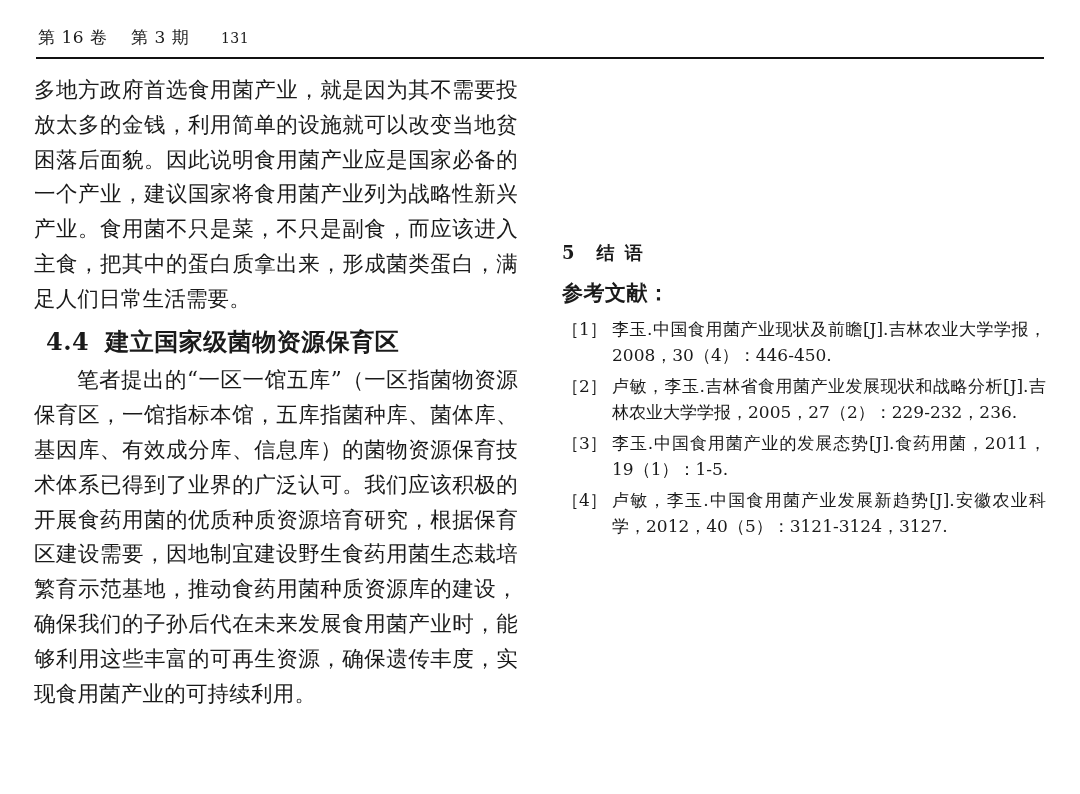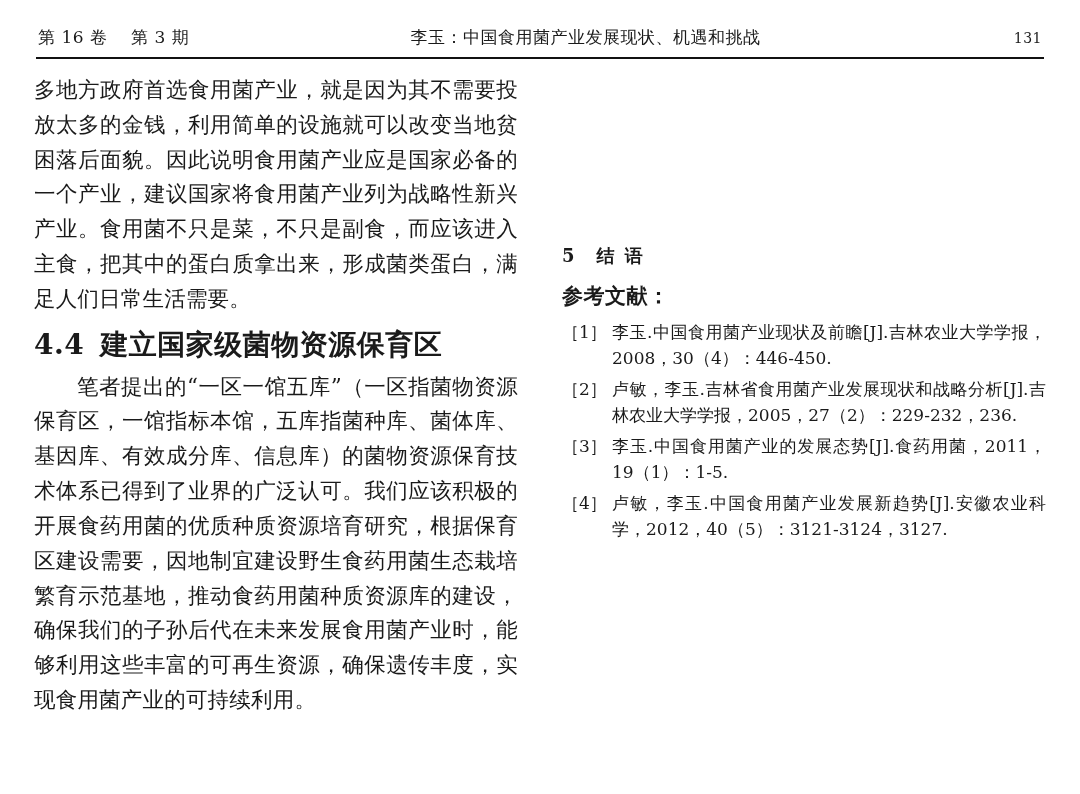--- a/index.html
+++ b/index.html
@@ -60,22 +60,22 @@
     font-size: 21.5px;
     line-height: 1.62;
     text-align: justify;
     text-justify: inter-ideograph;
     letter-spacing: 0.2px;
   }
   p.indent {
     text-indent: 2em;
   }
   h3.sub-head {
-    margin: 6px 0 2px 0;
-    font-size: 28px;
+    margin: 6px 0 2px 12px;
+    font-size: 24px;
     font-weight: bold;
     line-height: 1.6;
     letter-spacing: 0.5px;
   }
   h3.sub-head .num {
     margin-right: 16px;
   }
   h2.sec-head {
     margin: 2px 0 10px 0;
     font-size: 18px;
@@ -114,21 +114,20 @@
     text-justify: inter-ideograph;
   }
 </style>
 </head>
 <body>
 
 <div class="page">
 
   <div class="running-head">
     <span class="rh-left">第 16 卷    第 3 期</span>
-    <span class="rh-center">李玉：中国食用菌产业发展现状、机遇和挑战</span>
     <span class="rh-right">131</span>
   </div>
 
   <div class="rule"></div>
 
   <div class="columns">
 
     <div class="col">
       <p class="body-text">多地方政府首选食用菌产业，就是因为其不需要投放太多的金钱，利用简单的设施就可以改变当地贫困落后面貌。因此说明食用菌产业应是国家必备的一个产业，建议国家将食用菌产业列为战略性新兴产业。食用菌不只是菜，不只是副食，而应该进入主食，把其中的蛋白质拿出来，形成菌类蛋白，满足人们日常生活需要。</p>
 

